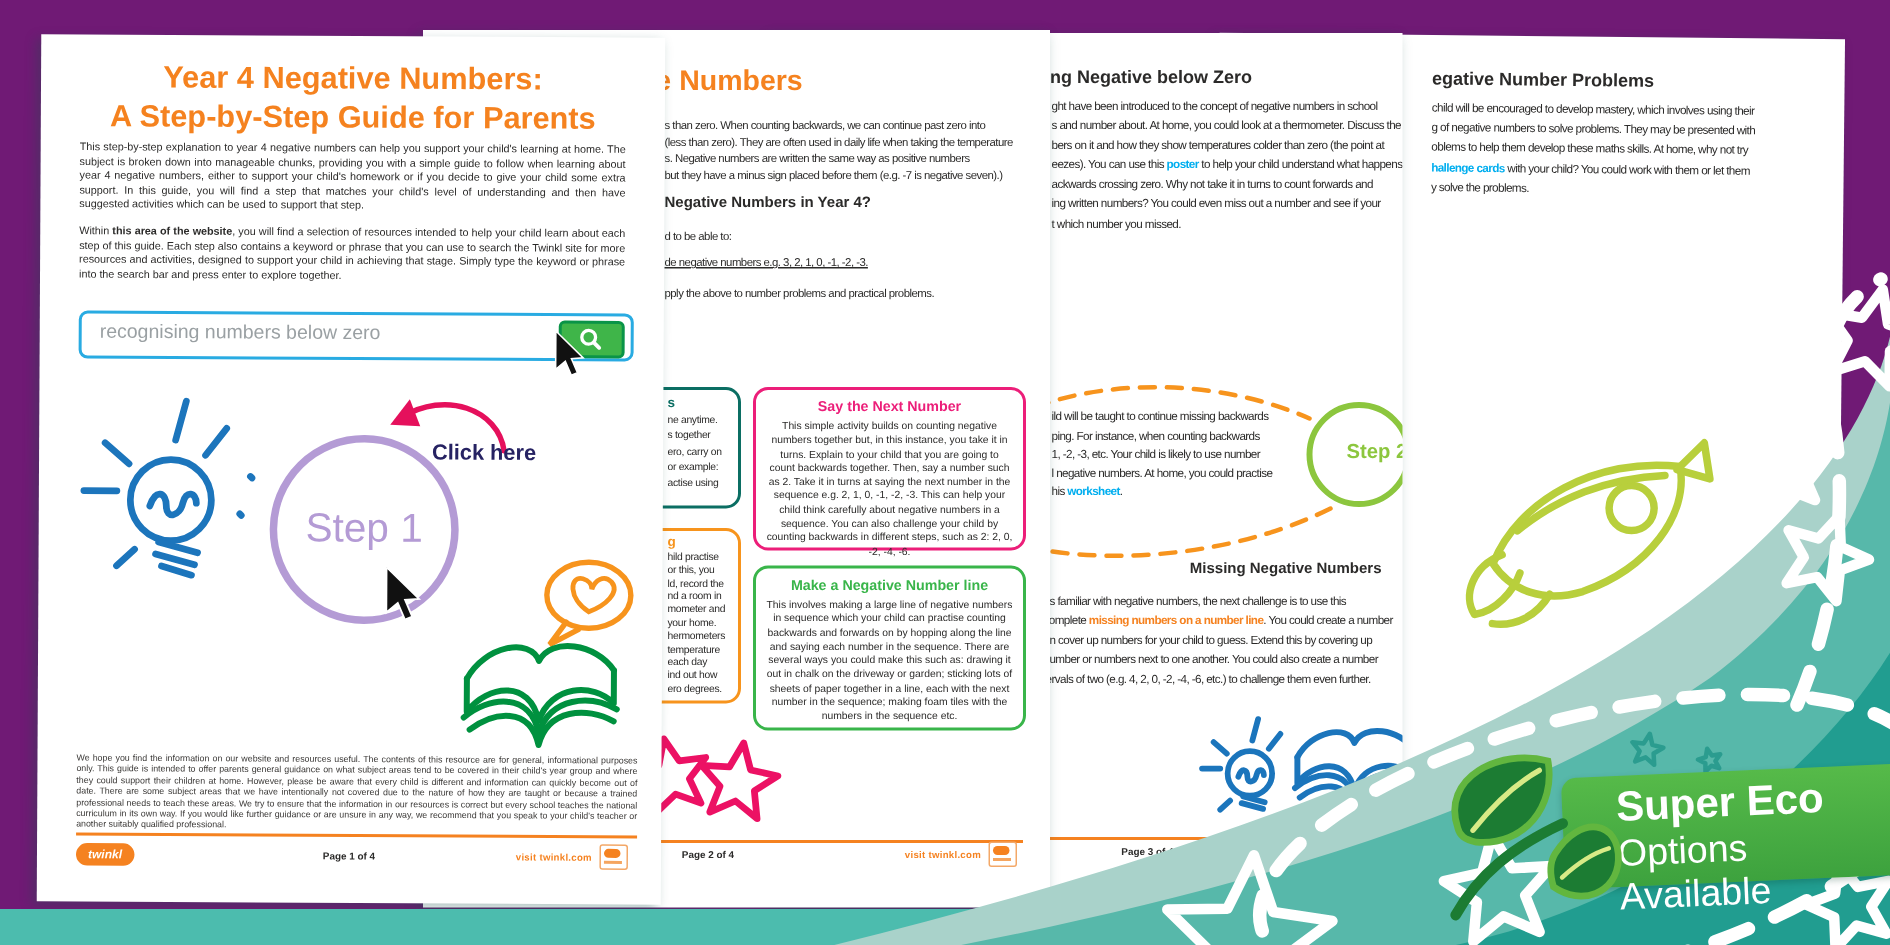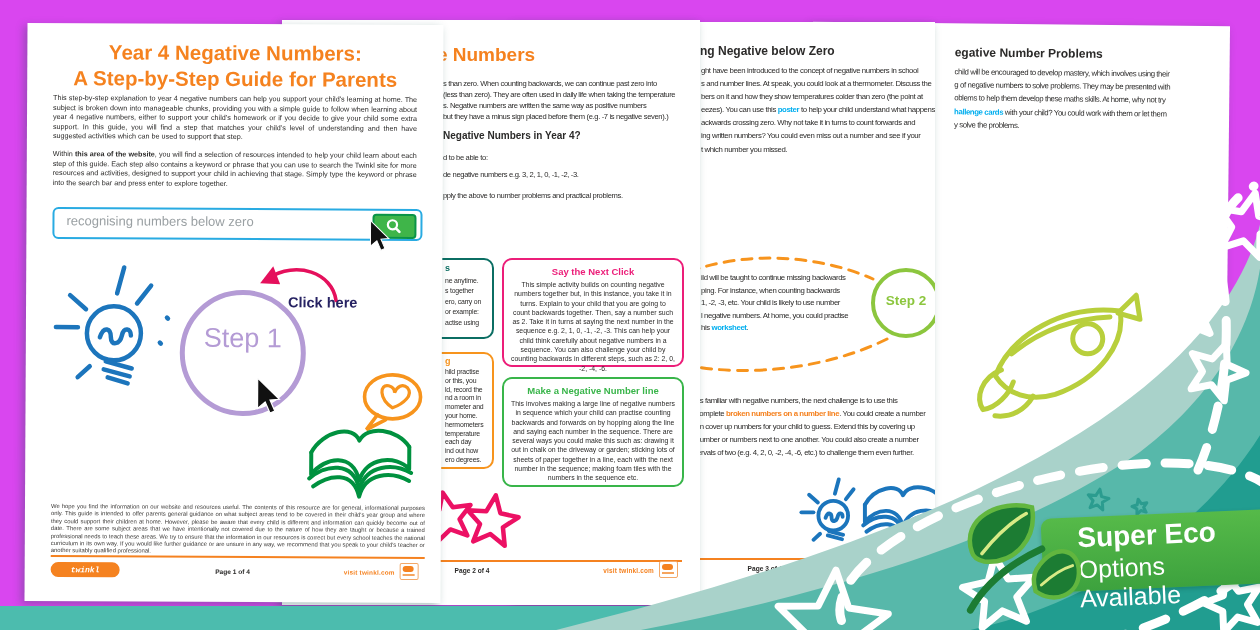--- a/index.html
+++ b/index.html
@@ -1,32 +1,32 @@
 <!DOCTYPE html>
 <html><head>
 <meta charset="utf-8">
 <style>
   html,body{margin:0;padding:0;}
   body{font-family:"Liberation Sans",sans-serif;}
-  #stage{position:relative;width:1260px;height:630px;overflow:hidden;background:#d946ef;}
+  #stage{position:relative;width:1260px;height:630px;overflow:hidden;background:#701a75;}
   .abs{position:absolute;}
   svg{display:block;}
   .page{position:absolute;background:#ffffff;box-shadow:-3px 3px 8px rgba(25,80,75,.35);overflow:hidden;}
   .lines{white-space:pre;color:#2b2a29;}
   .j{text-align:justify;color:#2b2a29;}
   .b{font-weight:bold;}
   .link-blue{color:#00aeef;font-weight:bold;}
   .link-orange{color:#f58220;font-weight:bold;}
   .pbox{position:absolute;border-radius:10px;background:#fff;}
   .pbox .bt{font-weight:bold;text-align:center;font-size:9.5px;margin:6px 4px 3px;}
   .pbox .bb{font-size:6.9px;line-height:9.3px;text-align:center;margin:0 7px;color:#2b2a29;}
   .footer-rule{position:absolute;height:2px;background:#f58220;}
   .pagefoot{position:absolute;font-size:6.6px;font-weight:bold;color:#2b2a29;}
   .sitelink{position:absolute;font-size:6.4px;font-weight:bold;color:#f58220;letter-spacing:.2px;}
-  .brandlogo{position:absolute;background:#f58220;color:#fff;border-radius:9px;font-size:8px;font-weight:bold;font-style:italic;padding:3px 20px;font-family:Liberation Mono, monospace;}
+  .brandlogo{position:absolute;background:#f58220;color:#fff;border-radius:9px;font-size:8px;font-weight:bold;font-style:italic;padding:3px 8px;}
   .brandbadge{position:absolute;width:17px;height:15px;border:1px solid #f3a868;border-radius:2px;}
   .brandbadge i{position:absolute;left:2px;top:2px;width:11px;height:6px;background:#f58220;border-radius:4px;}
   .brandbadge u{position:absolute;left:2px;top:10px;width:12px;height:1.5px;background:#f5a55f;}
   .searchbar{position:absolute;border:2.5px solid #29abe2;border-radius:6px;background:#fff;}
   .searchbar input{position:absolute;left:10px;top:3px;width:300px;border:none;outline:none;font-size:13px;color:#9aa0a3;font-family:"Liberation Sans",sans-serif;background:transparent;}
   .searchbtn{position:absolute;right:4px;top:3px;width:40px;height:21px;background:#3fb549;border:2px solid #0a9447;border-radius:4px;}
   .ecobanner{position:absolute;left:1042px;top:514px;width:226px;height:74px;background:linear-gradient(#56ba49,#3da23e);border-radius:10px 0 0 10px;transform:rotate(-2.5deg);z-index:60;box-shadow:0 2px 4px rgba(0,60,40,.25);}
   .ecobanner .l1{position:absolute;left:36px;top:5px;font-size:28px;font-weight:bold;color:#fff;}
   .ecobanner .l2{position:absolute;left:36px;top:38px;font-size:25px;color:#fff;}
   .steptxt{position:absolute;text-align:center;width:100%;}
@@ -64,21 +64,21 @@
       <line x1="112" y1="83" x2="113" y2="84"></line>
       <line x1="8" y1="68" x2="30" y2="68"></line>
       <line x1="22" y1="36" x2="38" y2="50"></line>
       <line x1="30" y1="118" x2="42" y2="107"></line>
       <circle cx="66" cy="74" r="27"></circle>
       <path d="M52,78 c4,-12 11,-9 11,0 c0,9 9,7 11,-2 c2,-9 9,-7 9,0"></path>
       <path d="M58,102 l26,7 M56,110 l26,7 M60,118 l20,6"></path>
     </svg>
 
     <div class="abs" style="left:154px;top:266px;width:116px;height:116px;border:5px solid #b49bd5;border-radius:50%;">
-      <div class="steptxt" style="top:28px;font-size:27px;color:#b49bd5;">Step 1</div>
+      <div class="steptxt" style="top:42px;font-size:27px;color:#b49bd5;">Step 1</div>
     </div>
 
     <svg class="abs" style="left:222px;top:232px;" width="98" height="54" viewBox="0 0 98 54" fill="none">
       <path d="M88,44 C84,16 48,4 20,22" stroke="#e5105c" stroke-width="3.6" stroke-linecap="round"></path>
       <path d="M25,10 L12,27 L32,28 Z" fill="#e5105c"></path>
     </svg>
     <div class="abs b" style="left:262px;top:270px;font-size:14.5px;color:#262262;">Click here</div>
     <svg class="abs" style="left:230px;top:354px;" width="30" height="38" viewBox="0 0 17 22">
       <path d="M1,0 L1,17.5 L5.4,13.8 L8.2,20.2 L11,19 L8.2,12.6 L13.6,12.2 Z" fill="#111111" stroke="#ffffff" stroke-width="0.7"></path>
     </svg>
@@ -108,33 +108,33 @@
   </div>
 
   <div class="page" style="left:282px;top:20px;width:418px;height:585px;z-index:30;">
     <div class="abs b" style="left:100px;top:24px;font-size:19px;color:#f5821f;white-space:pre;">egative Numbers</div>
     <div class="abs lines" style="left:161px;top:58px;font-size:7.6px;line-height:11px;letter-spacing:-0.35px;">s than zero. When counting backwards, we can continue past zero into
 (less than zero). They are often used in daily life when taking the temperature
 s. Negative numbers are written the same way as positive numbers
 but they have a minus sign placed before them (e.g. -7 is negative seven).)</div>
     <div class="abs b" style="left:161px;top:110px;font-size:10px;color:#2b2a29;white-space:pre;">Negative Numbers in Year 4?</div>
     <div class="abs lines" style="left:161px;top:132px;font-size:7.6px;line-height:11px;letter-spacing:-0.35px;">d to be able to:</div>
-    <div class="abs lines" style="left:161px;top:149px;font-size:7.6px;line-height:11px;letter-spacing:-0.35px;">de negative numbers e.g. 3, 2, 1, 0, -1, -2, -3.</div>
+    <div class="abs lines" style="left:161px;top:149px;font-size:7.6px;line-height:11px;letter-spacing:-0.35px;text-decoration:underline;">de negative numbers e.g. 3, 2, 1, 0, -1, -2, -3.</div>
     <div class="abs lines" style="left:161px;top:170px;font-size:7.6px;line-height:11px;letter-spacing:-0.35px;">pply the above to number problems and practical problems.</div>
 
     <div class="pbox" style="left:70px;top:238px;width:138px;height:77px;border:2px solid #0b6e63;"></div>
     <div class="abs b" style="left:163px;top:243px;font-size:9px;color:#0b6e63;">s</div>
     <div class="abs lines" style="left:163px;top:256px;font-size:6.9px;line-height:10.4px;letter-spacing:-0.2px;">ne anytime.
 s together
 ero, carry on
 or example:
 actise using</div>
 
     <div class="pbox" style="left:220px;top:238px;width:178px;height:105px;border:2px solid #ec1e79;">
-      <div class="bt" style="color:#ec1e79;">Say the Next Click</div>
+      <div class="bt" style="color:#ec1e79;">Say the Next Number</div>
       <div class="bb">This simple activity builds on counting negative numbers together but, in this instance, you take it in turns. Explain to your child that you are going to count backwards together. Then, say a number such as 2. Take it in turns at saying the next number in the sequence e.g. 2, 1, 0, -1, -2, -3. This can help your child think carefully about negative numbers in a sequence. You can also challenge your child by counting backwards in different steps, such as 2: 2, 0, -2, -4, -6.</div>
     </div>
 
     <div class="pbox" style="left:70px;top:332px;width:138px;height:113px;border:2px solid #f7941d;"></div>
     <div class="abs b" style="left:163px;top:336px;font-size:9px;color:#f7941d;">g</div>
     <div class="abs lines" style="left:163px;top:348px;font-size:6.9px;line-height:8.8px;letter-spacing:-0.2px;">hild practise
 or this, you
 ld, record the
 nd a room in
 mometer and
@@ -160,43 +160,44 @@
     <div class="sitelink" style="right:46px;top:547px;">visit twinkl.com</div>
     <div class="brandbadge" style="right:22px;top:541px;">
         <i></i>
         <u></u>
       </div>
   </div>
 
   <div class="page" style="left:515px;top:22px;width:420px;height:582px;z-index:20;">
     <div class="abs b" style="left:185px;top:22px;font-size:12px;color:#2b2a29;white-space:pre;">ng Negative below Zero</div>
     <div class="abs lines" style="left:186px;top:42px;font-size:7.8px;line-height:13.1px;letter-spacing:-0.4px;"><span>ght have been introduced to the concept of negative numbers in school</span>
-<span>s and number lines. At speak, you could look at a thermometer. Discuss the</span>
+<span>s and number about. At home, you could look at a thermometer. Discuss the</span>
 <span>bers on it and how they show temperatures colder than zero (the point at</span>
 <span>eezes). You can use this </span><span class="link-blue">poster</span><span> to help your child understand what happens</span>
 <span>ackwards crossing zero. Why not take it in turns to count forwards and</span>
 <span>ing written numbers? You could even miss out a number and see if your</span>
 <span>t which number you missed.</span></div>
 
     <svg class="abs" style="left:140px;top:195px;" width="280" height="170" viewBox="0 0 280 170" fill="none" stroke="#f7941d" stroke-width="3" stroke-dasharray="10 8" stroke-linecap="round">
       <path d="M2,70 C60,34 150,32 218,62"></path>
       <path d="M232,122 C160,158 60,162 4,140"></path>
     </svg>
 
     <div class="abs" style="left:356px;top:246px;width:62px;height:62px;border:4px solid #8cc63e;border-radius:50%;background:#fff;">
-      <div class="steptxt b" style="top:21px;font-size:13.5px;color:#8cc63e;">Step 2</div>
+      <div class="steptxt b" style="top:21px;font-size:13.5px;color:#8cc63e;padding-left:12px;">Step 2</div>
     </div>
 
     <div class="abs lines" style="left:186px;top:250px;font-size:7.8px;line-height:12.6px;letter-spacing:-0.4px;"><span>ild will be taught to continue missing backwards</span>
 <span>ping. For instance, when counting backwards</span>
 <span>1, -2, -3, etc. Your child is likely to use number</span>
 <span>l negative numbers. At home, you could practise</span>
 <span>his </span><span class="link-blue">worksheet</span><span>.</span></div>
+    <div class="abs b" style="left:0;top:352px;width:406px;text-align:right;font-size:10px;color:#2b2a29;">Missing Negative Numbers</div>
     <div class="abs lines" style="left:175px;top:372px;font-size:7.8px;line-height:13.1px;letter-spacing:-0.4px;"><span>ild is familiar with negative numbers, the next challenge is to use this</span>
-<span>o complete </span><span class="link-orange">broken numbers on a number line</span><span>. You could create a number</span>
+<span>o complete </span><span class="link-orange">missing numbers on a number line</span><span>. You could create a number</span>
 <span>then cover up numbers for your child to guess. Extend this by covering up</span>
 <span>e number or numbers next to one another. You could also create a number</span>
 <span>intervals of two (e.g. 4, 2, 0, -2, -4, -6, etc.) to challenge them even further.</span></div>
 
     <svg class="abs" style="left:282px;top:452px;" width="78" height="80" viewBox="0 0 142 142" fill="none" stroke="#1b75bc" stroke-width="7" stroke-linecap="round">
       <line x1="76" y1="8" x2="69" y2="34"></line>
       <line x1="103" y1="26" x2="89" y2="44"></line>
       <line x1="8" y1="68" x2="30" y2="68"></line>
       <line x1="22" y1="36" x2="38" y2="50"></line>
       <line x1="30" y1="118" x2="42" y2="107"></line>

